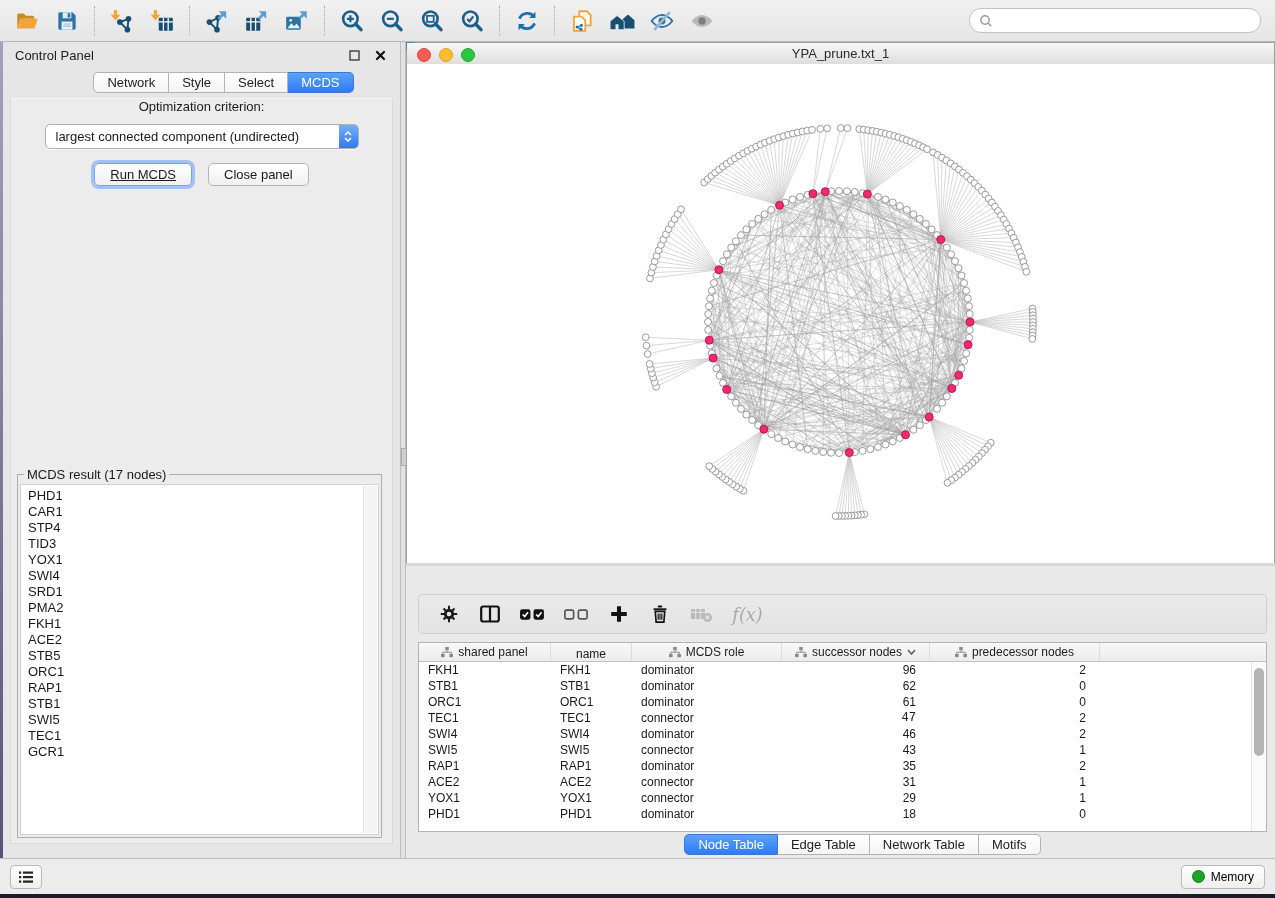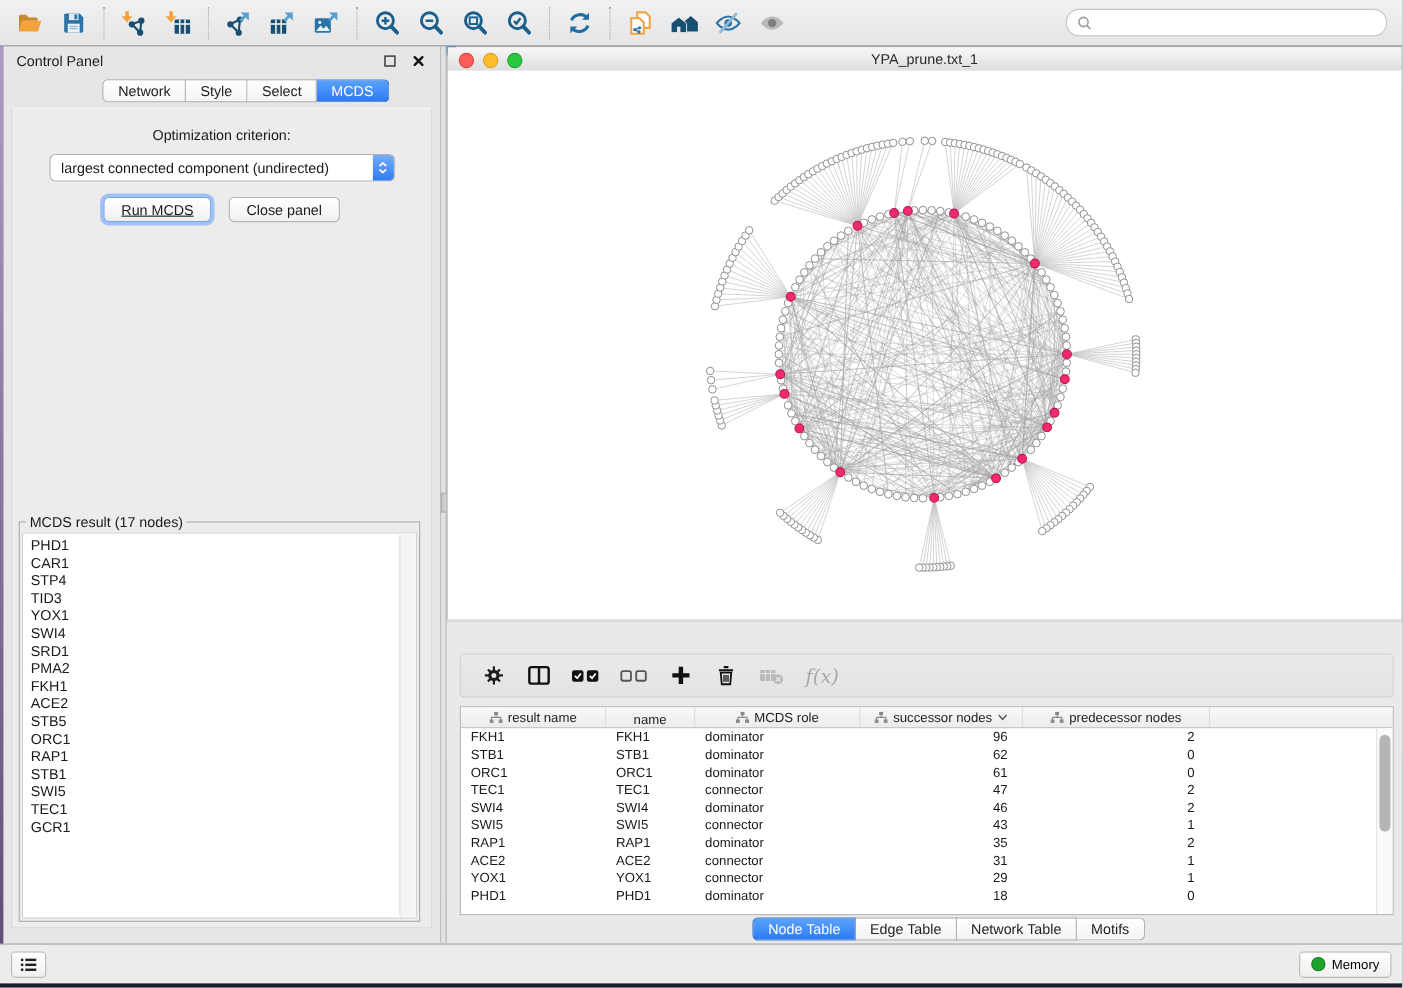--- a/index.html
+++ b/index.html
@@ -27,21 +27,21 @@
   .panel-head .spacer{flex:1;}
   .mini-btn{width:16px;height:16px;border:none;background:transparent;display:flex;align-items:center;justify-content:center;padding:0;}
   .seg{display:inline-flex;margin-left:44px;}
   .seg .tab{height:21px;padding:0 13px;font-size:13px;color:#222;background:linear-gradient(#ffffff,#f4f4f4);
     border:1px solid #b3b3b3;border-left:none;display:flex;align-items:center;font-family:inherit;}
   .seg .tab:first-child{border-left:1px solid #b3b3b3;border-radius:5px 0 0 5px;}
   .seg .tab:last-child{border-radius:0 5px 5px 0;}
   .seg .tab.active{background:linear-gradient(#5ba2fa,#2d7bf6);color:#fff;border-color:#3c78cf;}
   .cp-tabs{height:28px;display:flex;justify-content:center;align-items:center;}
   .cp-body{position:absolute;left:7px;right:7px;top:56px;bottom:14px;background:#ececec;border:1px solid #d9d9d9;border-top-color:#f5f5f5;}
-  .opt-label{text-align:center;margin-top:16px;font-size:13px;}
+  .opt-label{text-align:center;font-size:13px;}
   .dropdown{margin:10px auto 0;width:312px;height:23px;background:#fff;border:1px solid #b0b0b0;border-radius:5px;
     display:flex;align-items:center;box-shadow:0 1px 0 rgba(255,255,255,.7);}
   .dropdown .val{flex:1;font-size:13px;padding-left:10px;white-space:nowrap;overflow:hidden;}
   .dropdown .stepper{width:19px;align-self:stretch;border-radius:0 4px 4px 0;
     background:linear-gradient(#74adfa,#2e7bf0);display:flex;flex-direction:column;align-items:center;justify-content:center;gap:1px;}
   .btn-row{display:flex;justify-content:center;gap:16px;margin-top:14px;}
   .push-btn{height:23px;padding:0 15px;font-size:13px;font-family:inherit;color:#1a1a1a;
     background:linear-gradient(#ffffff,#f0f0f0);border:1px solid #b5b5b5;border-radius:5px;}
   .push-btn.focused{box-shadow:0 0 0 3px rgba(110,165,245,.6);border-color:#6ea5f5;text-decoration:underline;}
   .mcds-fieldset{position:absolute;left:6px;right:10px;top:368px;bottom:5px;border:1px solid #adadad;margin:0;padding:2px;}
@@ -1314,21 +1314,21 @@
         <div class="thead" id="thead">
             <div class="th" style="width: 132px;">
               <svg viewBox="0 0 12 11" width="12" height="11">
                 <g fill="#8a8a8a">
                   <rect x="4.2" y="0" width="3.6" height="3.2"></rect>
                   <rect x="0" y="7" width="3.6" height="3.2"></rect>
                   <rect x="8.4" y="7" width="3.6" height="3.2"></rect>
                 </g>
                 <path d="M6 3.2v2M1.8 7V5.2h8.4V7" fill="none" stroke="#8a8a8a"></path>
               </svg>
-              <span>result name</span>
+              <span>shared panel</span>
             </div>
             <div class="th" style="width: 81px; align-items: flex-end;">
               <span>name</span>
             </div>
             <div class="th" style="width: 150px;">
               <svg viewBox="0 0 12 11" width="12" height="11">
                 <g fill="#8a8a8a">
                   <rect x="4.2" y="0" width="3.6" height="3.2"></rect>
                   <rect x="0" y="7" width="3.6" height="3.2"></rect>
                   <rect x="8.4" y="7" width="3.6" height="3.2"></rect>
@@ -1383,21 +1383,21 @@
               <div class="td left" style="width: 132px;">ORC1</div>
               <div class="td left" style="width: 81px;">ORC1</div>
               <div class="td left" style="width: 150px;">dominator</div>
               <div class="td right" style="width: 148px;">61</div>
               <div class="td right" style="width: 170px;">0</div>
             </div>
             <div class="tr">
               <div class="td left" style="width: 132px;">TEC1</div>
               <div class="td left" style="width: 81px;">TEC1</div>
               <div class="td left" style="width: 150px;">connector</div>
-              <div class="td right" style="width: 148px;">47</div>
+              <div class="td right" style="width: 148px; font-family: Liberation Mono, monospace;">47</div>
               <div class="td right" style="width: 170px;">2</div>
             </div>
             <div class="tr">
               <div class="td left" style="width: 132px;">SWI4</div>
               <div class="td left" style="width: 81px;">SWI4</div>
               <div class="td left" style="width: 150px;">dominator</div>
               <div class="td right" style="width: 148px;">46</div>
               <div class="td right" style="width: 170px;">2</div>
             </div>
             <div class="tr">

